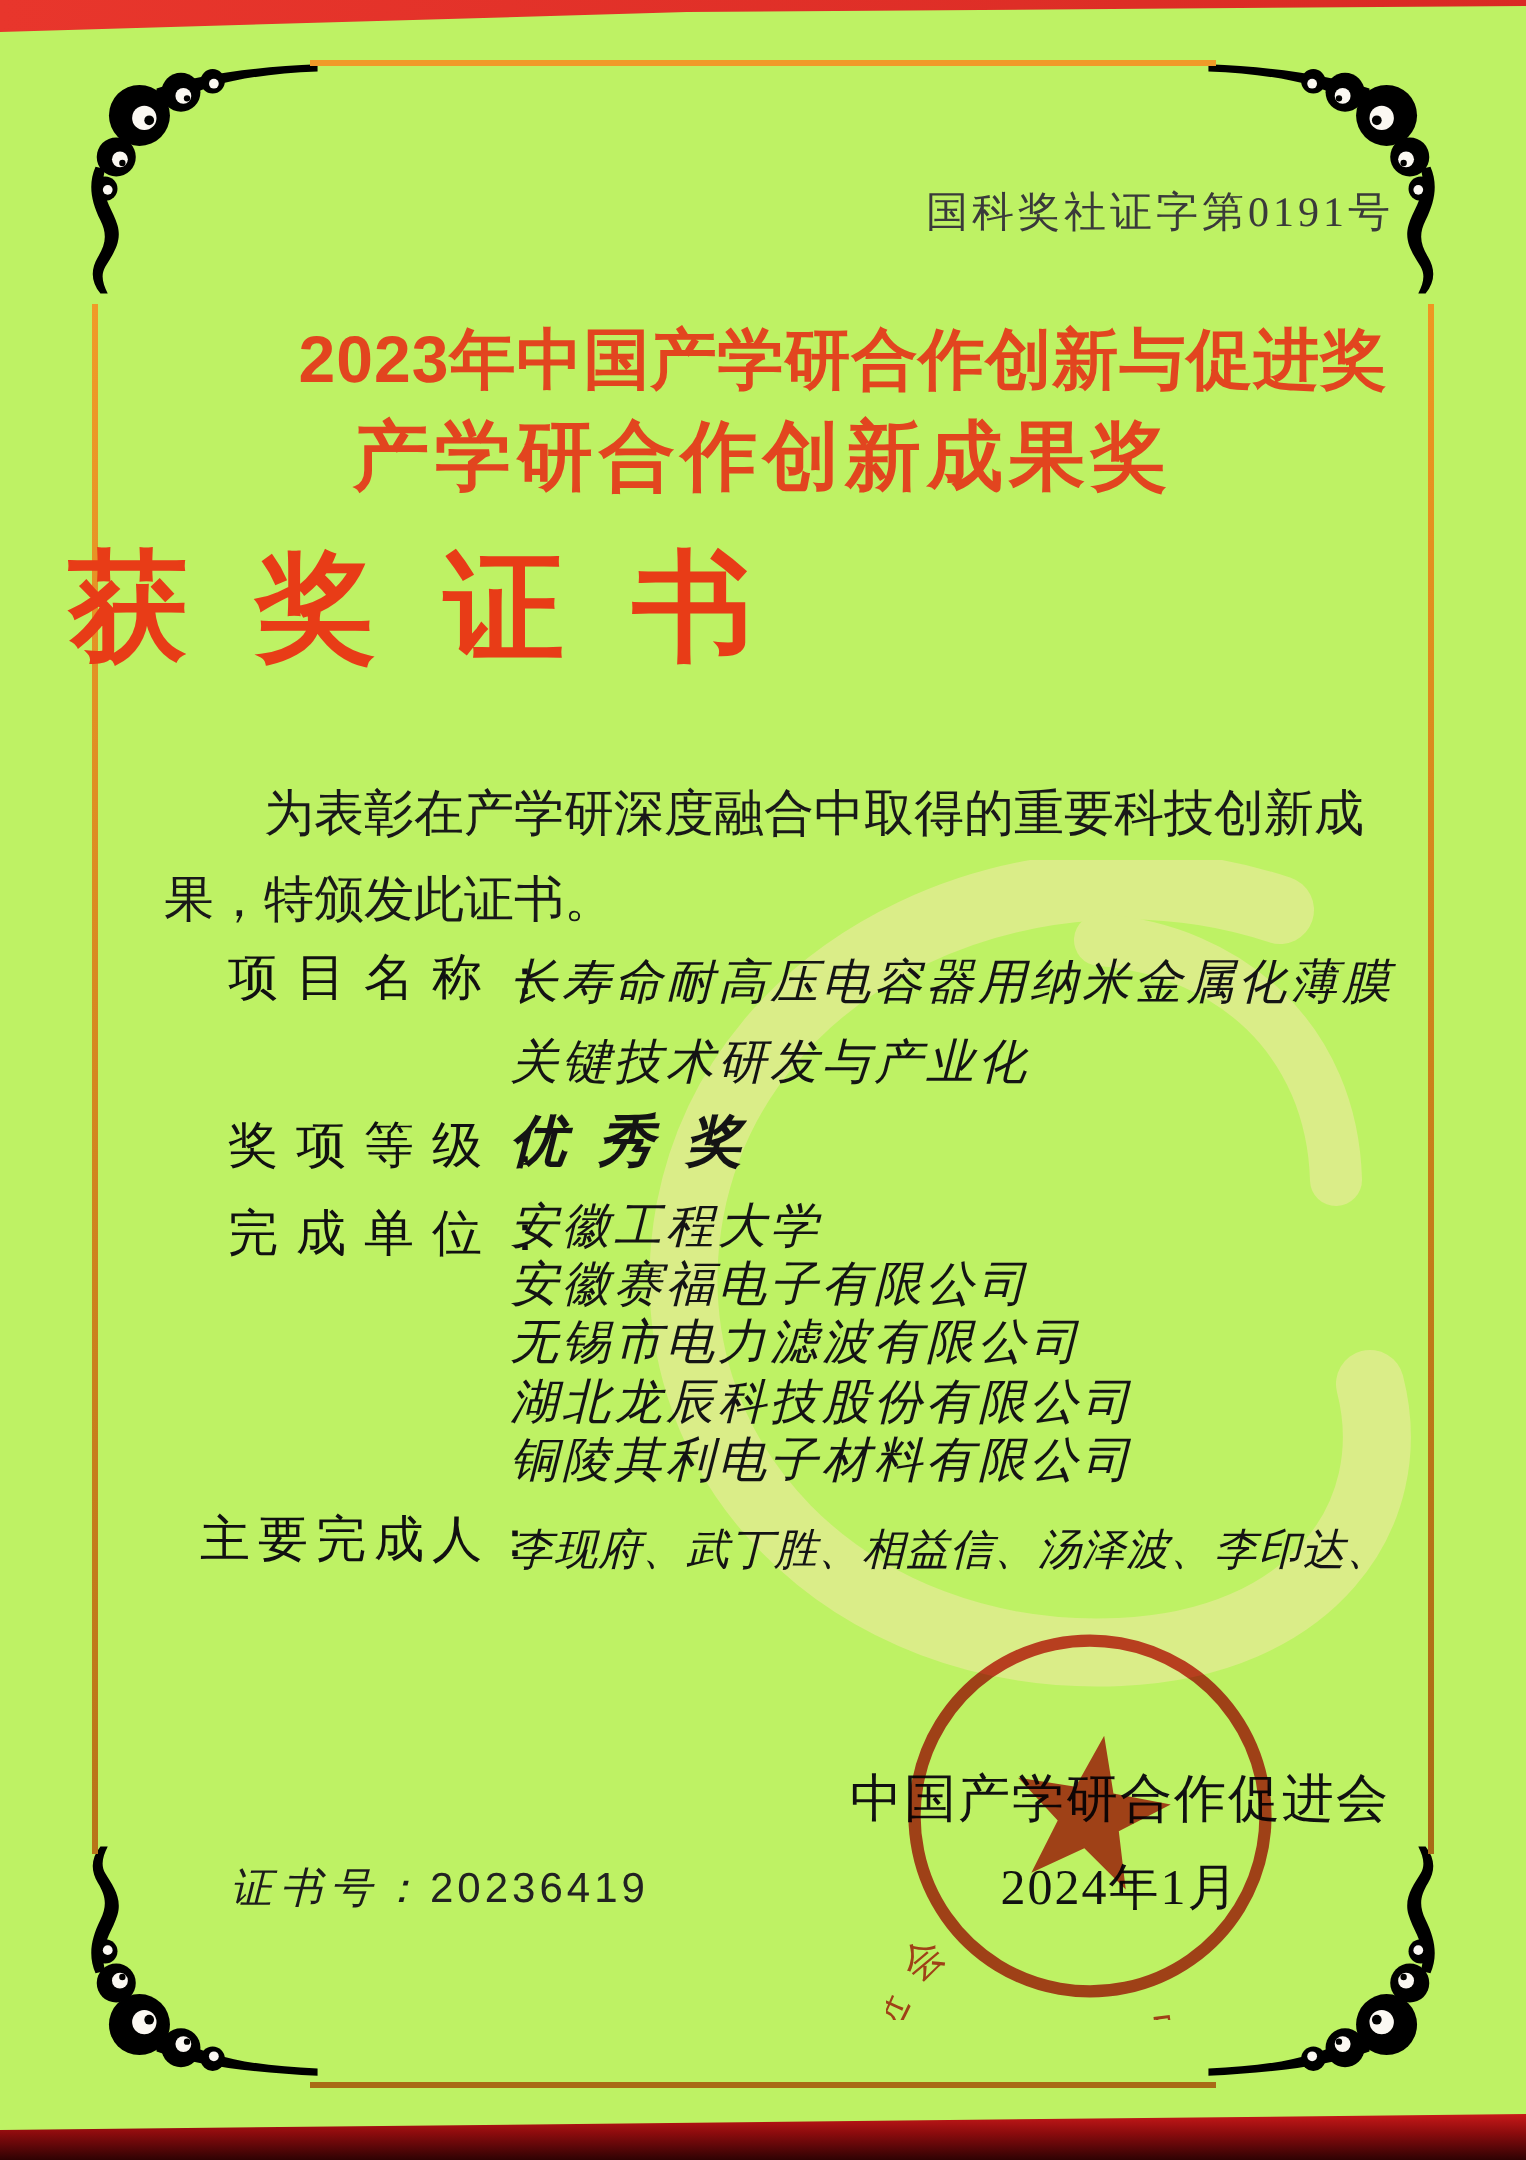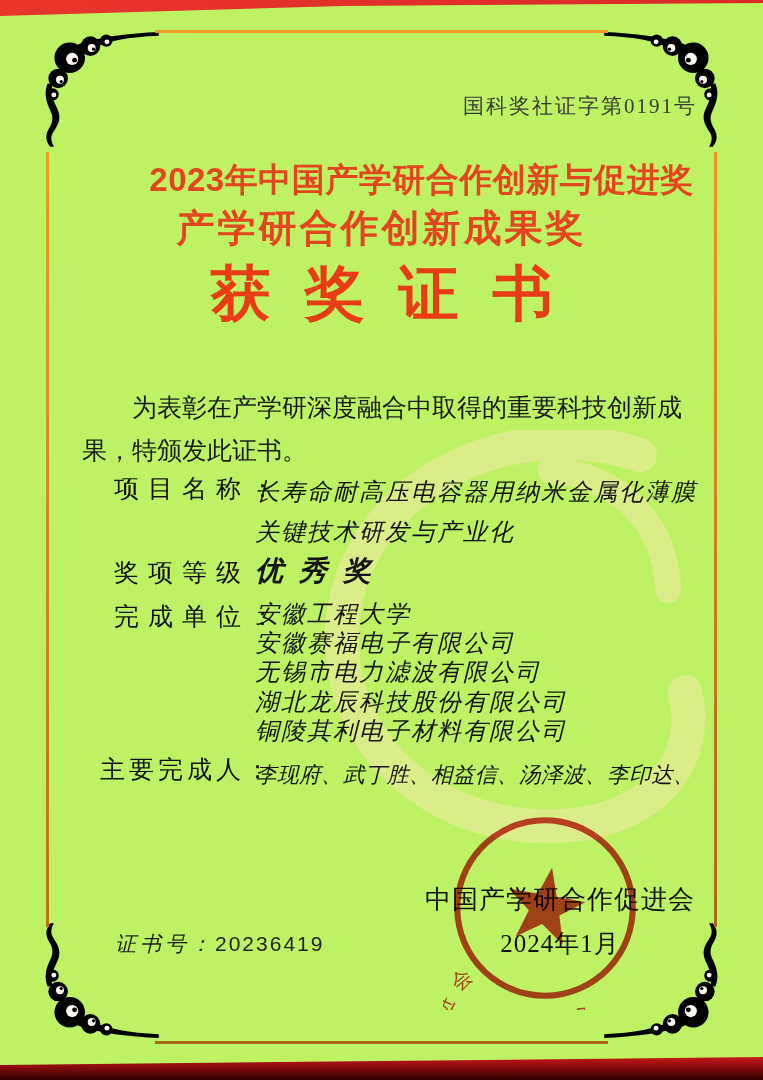--- a/index.html
+++ b/index.html
@@ -30,21 +30,21 @@
   
   .watermark{position:absolute;left:230px;top:430px;width:520px;height:430px;opacity:.5;pointer-events:none;}
   
   .doc-number{position:absolute;top:92px;right:66px;font-size:21px;letter-spacing:2px;color:#3a3a3a;}
   .title1{position:absolute;top:158px;left:0;width:100%;text-align:center;
     font-family:"Liberation Sans","DejaVu Sans",sans-serif;font-weight:700;
     font-size:33px;color:#e2451f;letter-spacing:0.5px;padding-left:40px;}
   .title2{position:absolute;top:203px;left:0;width:100%;text-align:center;
     font-family:"Liberation Sans","DejaVu Sans",sans-serif;font-weight:700;
     font-size:38px;color:#e2451f;letter-spacing:3px;}
-  .main-title{position:absolute;top:254px;left:0;width:100%;text-align:center;
+  .main-title{position:absolute;top:264px;left:0;width:100%;text-align:left;
     font-weight:800;font-size:60px;color:#e83c17;letter-spacing:34px;padding-left:34px;box-sizing:border-box;}
   .body-text{position:absolute;top:386px;left:82px;width:636px;
     font-size:25px;line-height:43px;text-indent:2em;color:#191919;}
   .field-label{position:absolute;left:100px;font-size:25px;color:#111;}
   .ls4{letter-spacing:9px;padding-left:14px;}
   .ls5{letter-spacing:4px;}
   .field-value{position:absolute;left:255px;font-style:italic;color:#141414;}
   .val-project{top:472px;font-size:24px;line-height:40px;letter-spacing:2px;width:470px;}
   .lab-project{top:472px;}
   .lab-award{top:556px;}

